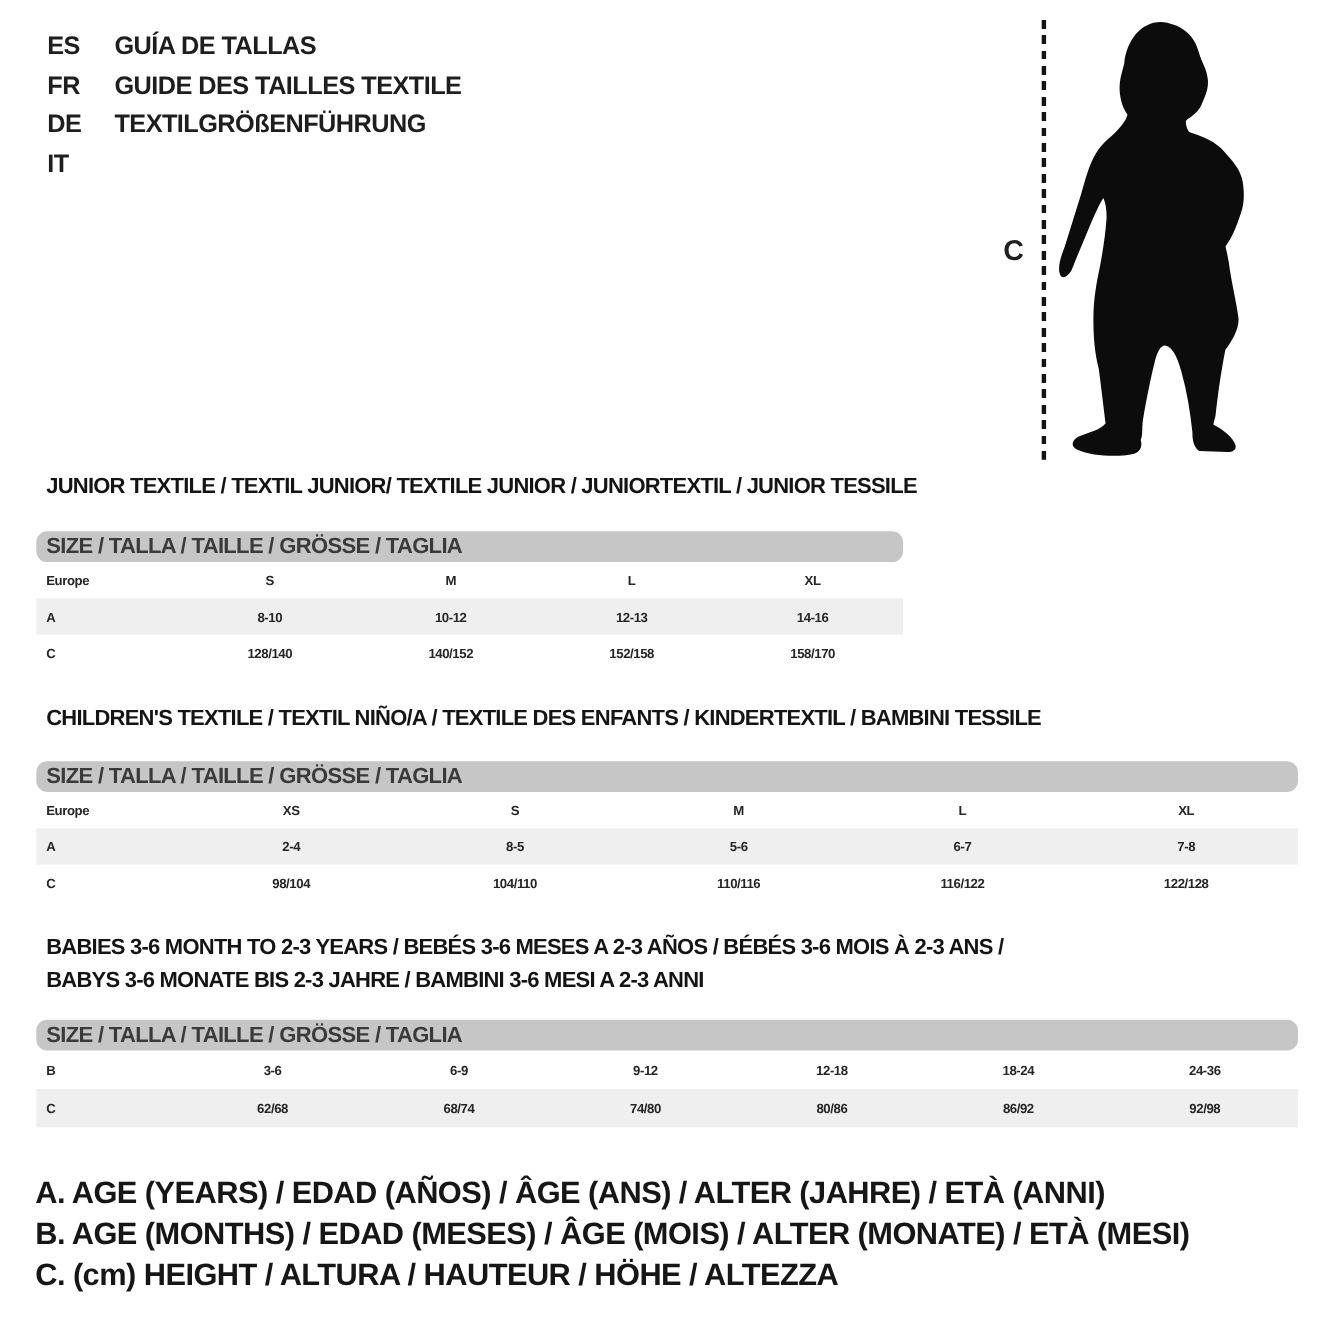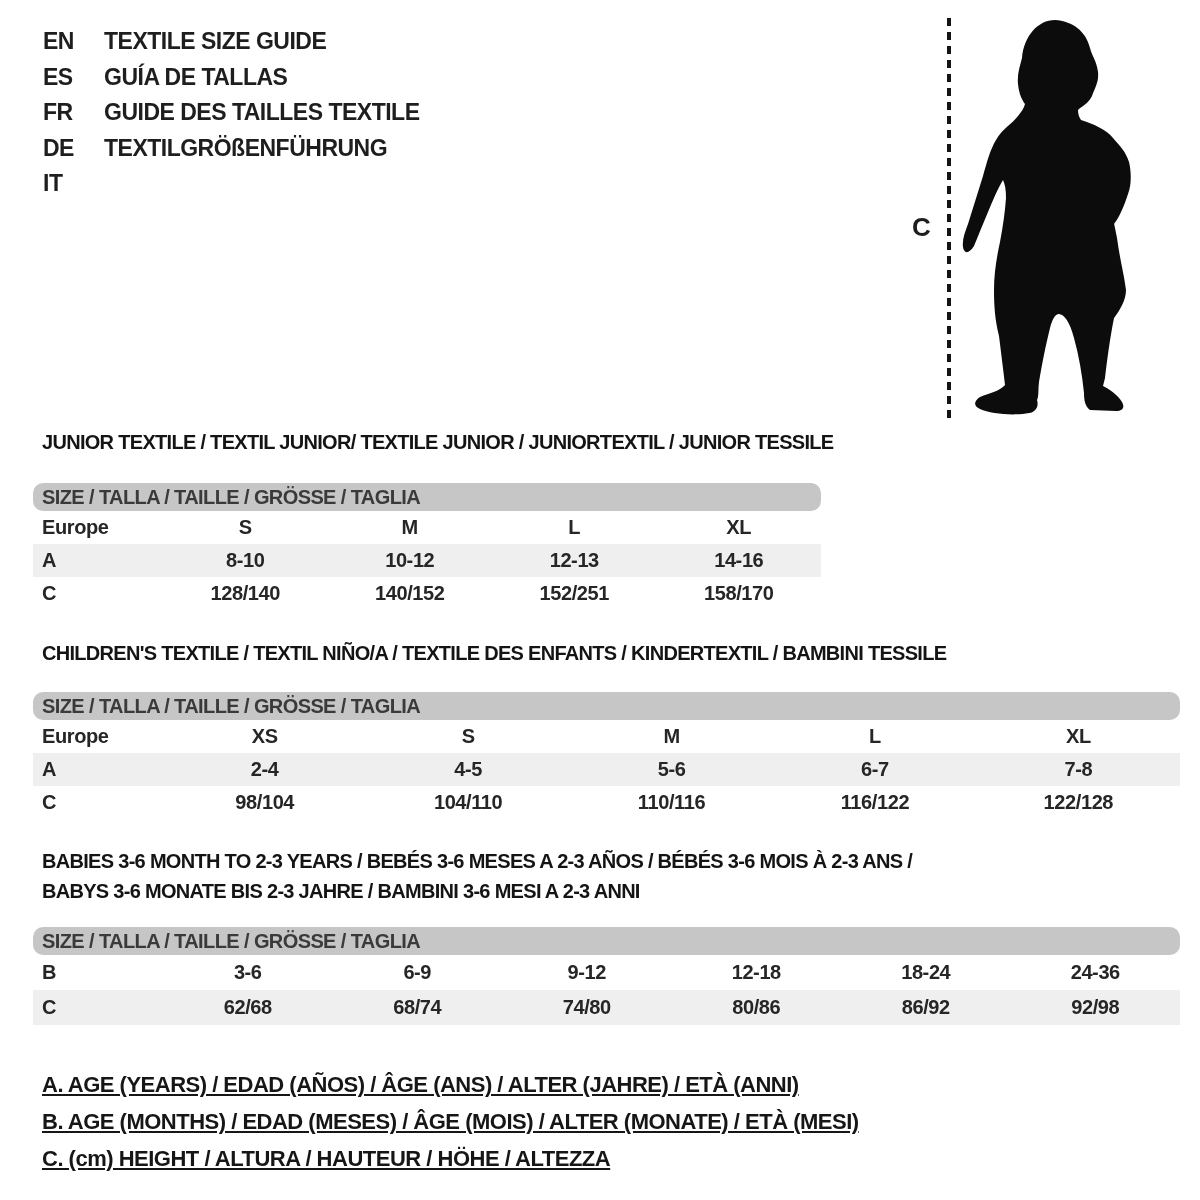--- a/index.html
+++ b/index.html
@@ -26,39 +26,35 @@
   .h-babies{left:42px;top:846px;line-height:30px;}
   
   .sg-table{position:absolute;left:33px;}
   .t-junior{top:483px;width:788px;}
   .t-children{top:692px;width:1147px;}
   .t-babies{top:927px;width:1147px;}
   .size-bar{
     height:28px;background:#c6c6c6;color:#3a3a3a;display:flex;align-items:center;
     padding-left:9px;font-size:20px;letter-spacing:-0.6px;border-radius:10px;
   }
-  .trow{display:flex;align-items:center;height:33px;font-size:20px;letter-spacing:-0.4px;color:#262626;}
+  .trow{display:flex;align-items:center;height:33px;font-size:12px;letter-spacing:-0.4px;color:#262626;}
   .t-babies .trow{height:35px;}
   .trow.alt{background:#efefef;}
   .trow .lbl{width:130px;padding-left:9px;box-sizing:border-box;text-align:left;}
   .trow .cell{flex:1;text-align:center;}
   
-  .legend{position:absolute;left:42px;top:1066px;font-size:22px;letter-spacing:-0.5px;line-height:37px;color:#161616;text-decoration:underline;}
+  .legend{position:absolute;left:32px;top:1066px;font-size:28px;letter-spacing:-0.5px;line-height:37px;color:#161616;}
   .legend div{white-space:nowrap;}
 </style>
 </head>
 <body>
 
 <div id="page">
 
   <div class="lang-block">
-    <div class="lang-row">
-      <span class="lang-code">EN</span>
-      <span class="lang-name">TEXTILE SIZE GUIDE</span>
-    </div>
     <div class="lang-row">
       <span class="lang-code">ES</span>
       <span class="lang-name">GUÍA DE TALLAS</span>
     </div>
     <div class="lang-row">
       <span class="lang-code">FR</span>
       <span class="lang-name">GUIDE DES TAILLES TEXTILE</span>
     </div>
     <div class="lang-row">
       <span class="lang-code">DE</span>
@@ -137,40 +133,40 @@
       <span class="lbl">A</span>
       <span class="cell">8-10</span>
       <span class="cell">10-12</span>
       <span class="cell">12-13</span>
       <span class="cell">14-16</span>
     </div>
     <div class="trow">
       <span class="lbl">C</span>
       <span class="cell">128/140</span>
       <span class="cell">140/152</span>
-      <span class="cell">152/251</span>
+      <span class="cell">152/158</span>
       <span class="cell">158/170</span>
     </div>
   </div>
 
   <div class="heading h-children">CHILDREN'S TEXTILE / TEXTIL NIÑO/A / TEXTILE DES ENFANTS / KINDERTEXTIL / BAMBINI TESSILE</div>
   <div class="sg-table t-children">
     <div class="size-bar">SIZE / TALLA / TAILLE / GRÖSSE / TAGLIA</div>
     <div class="trow">
       <span class="lbl">Europe</span>
       <span class="cell">XS</span>
       <span class="cell">S</span>
       <span class="cell">M</span>
       <span class="cell">L</span>
       <span class="cell">XL</span>
     </div>
     <div class="trow alt">
       <span class="lbl">A</span>
       <span class="cell">2-4</span>
-      <span class="cell">4-5</span>
+      <span class="cell">8-5</span>
       <span class="cell">5-6</span>
       <span class="cell">6-7</span>
       <span class="cell">7-8</span>
     </div>
     <div class="trow">
       <span class="lbl">C</span>
       <span class="cell">98/104</span>
       <span class="cell">104/110</span>
       <span class="cell">110/116</span>
       <span class="cell">116/122</span>

